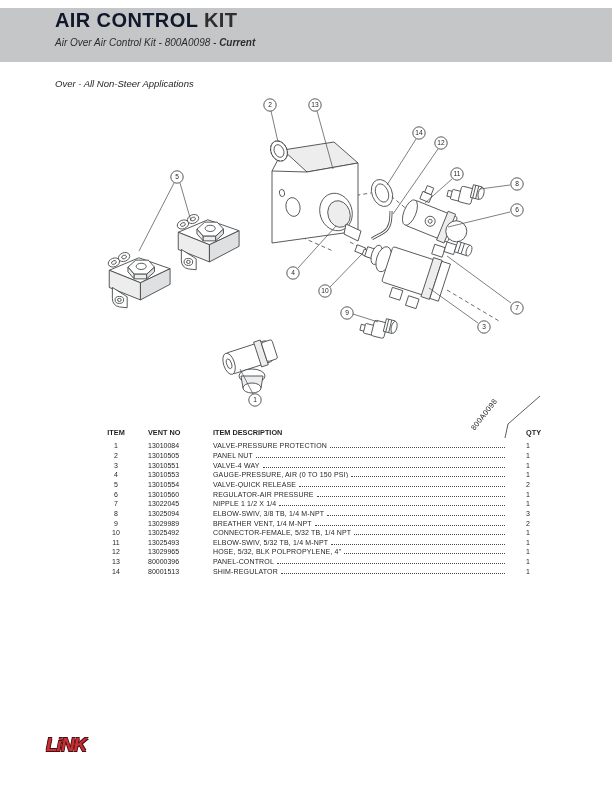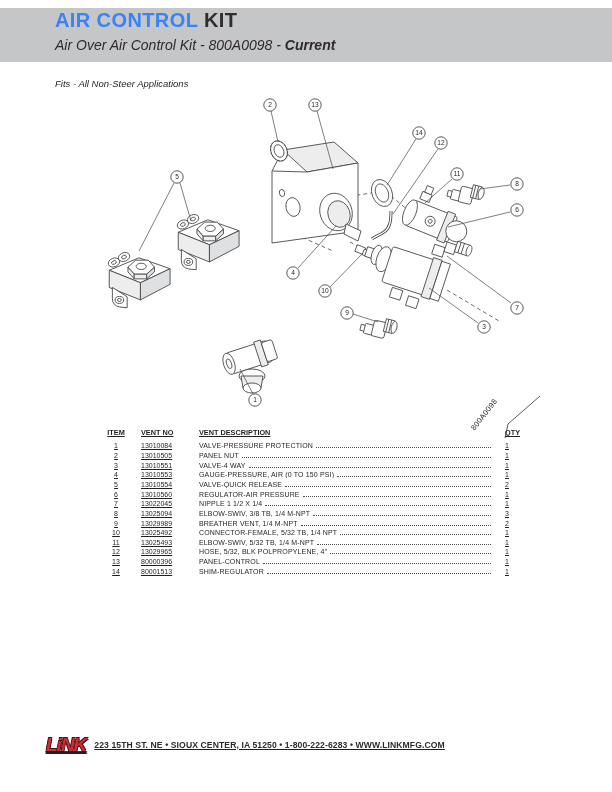--- a/index.html
+++ b/index.html
@@ -3,69 +3,69 @@
 <meta charset="utf-8">
 <style>
   html,body{margin:0;padding:0;}
   body{
     width:612px;height:792px;position:relative;background:#ffffff;overflow:hidden;
     font-family:"Liberation Sans", sans-serif;color:#231f20;
   }
   
   .header-bar{position:absolute;left:0;top:8px;width:612px;height:54px;background:#c5c6c8;}
   .title{position:absolute;left:55px;top:9px;font-size:20px;font-weight:bold;letter-spacing:.4px;white-space:nowrap;}
-  .title .t1{color:#3b82f6;}
+  .title .t1{color:#0f172a;}
   .title .t2{color:#302d2e;}
-  .subtitle{position:absolute;left:55px;top:37px;font-size:14px;font-style:italic;color:#2f2b2c;white-space:nowrap;}
+  .subtitle{position:absolute;left:55px;top:37px;font-size:10px;font-style:italic;color:#2f2b2c;white-space:nowrap;}
   .subtitle .status{font-weight:bold;}
   .fits-note{position:absolute;left:55px;top:78px;font-size:9.5px;font-style:italic;color:#231f20;}
   
   svg.diagram{position:absolute;left:0;top:90px;}
   svg.diagram *{vector-effect:non-scaling-stroke;}
   .ln{stroke:#45474a;stroke-width:.9;fill:none;}
   .part{stroke:#45474a;stroke-width:.9;fill:#ffffff;}
   .shade{stroke:#45474a;stroke-width:.9;fill:#ededee;}
   .shade2{stroke:#45474a;stroke-width:.9;fill:#dfe0e2;}
   .dash{stroke:#45474a;stroke-width:.8;fill:none;stroke-dasharray:4 3;}
   .leadline{stroke:#45474a;stroke-width:.7;fill:none;}
   .callout-circle{stroke:#45474a;stroke-width:.9;fill:#ffffff;}
   .callout-num{font-family:"Liberation Sans",sans-serif;font-size:6.6px;fill:#231f20;text-anchor:middle;}
   .assy-label{font-family:"Liberation Sans",sans-serif;font-size:7.5px;fill:#231f20;letter-spacing:.4px;text-anchor:middle;}
   
   .parts-table{position:absolute;left:103px;top:429px;width:404px;font-size:7px;line-height:1;}
-  .t-head,.t-row{display:grid;grid-template-columns:26px 46px 294px 26px;column-gap:12px;align-items:end;text-decoration:underline;}
+  .t-head,.t-row{display:grid;grid-template-columns:26px 46px 294px 26px;column-gap:19px;align-items:end;}
   .t-head{font-weight:bold;font-size:7.3px;margin-bottom:3.5px;}
   .t-row{height:9.65px;}
   .h-item{text-align:center;}
   .c-item{text-align:center;}
   .h-qty,.c-qty{text-align:left;}
   .c-desc{display:flex;align-items:flex-end;overflow:hidden;}
   .desc-text{white-space:nowrap;letter-spacing:.15px;}
   .leader{flex:1;border-bottom:1px dotted #4a4a4a;margin:0 2px 1px 3px;min-width:8px;}
   
-  .footer{position:absolute;left:46px;top:735px;display:flex;align-items:center;gap:8px;text-decoration:underline;}
+  .footer{position:absolute;left:46px;top:735px;display:flex;align-items:center;gap:8px;}
   .logo{
     font-weight:900;font-style:italic;font-size:19px;letter-spacing:-1px;color:#cb2f34;
     text-shadow:.7px .7px 0 #471015,-.7px -.7px 0 #471015,.7px -.7px 0 #471015,-.7px .7px 0 #471015,0 1px 0 #471015;
     line-height:1;
   }
   .address{font-size:8.6px;font-weight:bold;color:#2f2b2c;letter-spacing:.1px;white-space:nowrap;}
 </style>
 </head>
 <body>
 
 <div class="header-bar"></div>
 <div class="title">
   <span class="t1">AIR CONTROL</span>
   <span class="t2">KIT</span>
 </div>
 <div class="subtitle">
   <span>Air Over Air Control Kit - 800A0098 - </span><span class="status">Current</span>
 </div>
-<div class="fits-note">Fits - All Non-Steer Applications</div>
+<div class="fits-note">Over - All Non-Steer Applications</div>
 
 <svg class="diagram" width="612" height="360" viewBox="0 90 612 360" xmlns="http://www.w3.org/2000/svg">
   <defs>
 
     <g id="qrv">
       <ellipse class="part" cx="14" cy="16" rx="7.5" ry="5.5" transform="rotate(-22 14 16)"></ellipse>
       <ellipse class="part" cx="14" cy="16" rx="3.2" ry="2.2" transform="rotate(-22 14 16)"></ellipse>
       <ellipse class="part" cx="27" cy="9" rx="7.5" ry="5.5" transform="rotate(-22 27 9)"></ellipse>
       <ellipse class="part" cx="27" cy="9" rx="3.2" ry="2.2" transform="rotate(-22 27 9)"></ellipse>
       <polygon class="part" points="8,26 46,10 86,24 48,42"></polygon>
@@ -253,21 +253,21 @@
     <line class="leadline" x1="353" y1="314" x2="378" y2="322"></line>
     <circle class="callout-circle" cx="347" cy="313" r="6.2"></circle>
     <text class="callout-num" x="347" y="315.3">9</text>
   </g>
 </svg>
 
 <div class="parts-table">
   <div class="t-head">
     <div class="h-item">ITEM</div>
     <div class="h-part">VENT NO</div>
-    <div class="h-desc">VENT DESCRIPTION</div>
+    <div class="h-desc">ITEM DESCRIPTION</div>
     <div class="h-qty">QTY</div>
   </div>
   <div>
       <div class="t-row">
         <div class="c-item">1</div>
         <div class="c-part">13010084</div>
         <div class="c-desc">
           <div class="desc-text">VALVE-PRESSURE PROTECTION</div>
           <div class="leader"></div>
         </div>
@@ -388,14 +388,13 @@
           <div class="desc-text">SHIM-REGULATOR</div>
           <div class="leader"></div>
         </div>
         <div class="c-qty">1</div>
       </div>
     </div>
 </div>
 
 <div class="footer">
   <span class="logo">LiNK</span>
-  <span class="address">223 15TH ST. NE • SIOUX CENTER, IA 51250 • 1-800-222-6283 • WWW.LINKMFG.COM</span>
 </div>
 
 </body></html>

